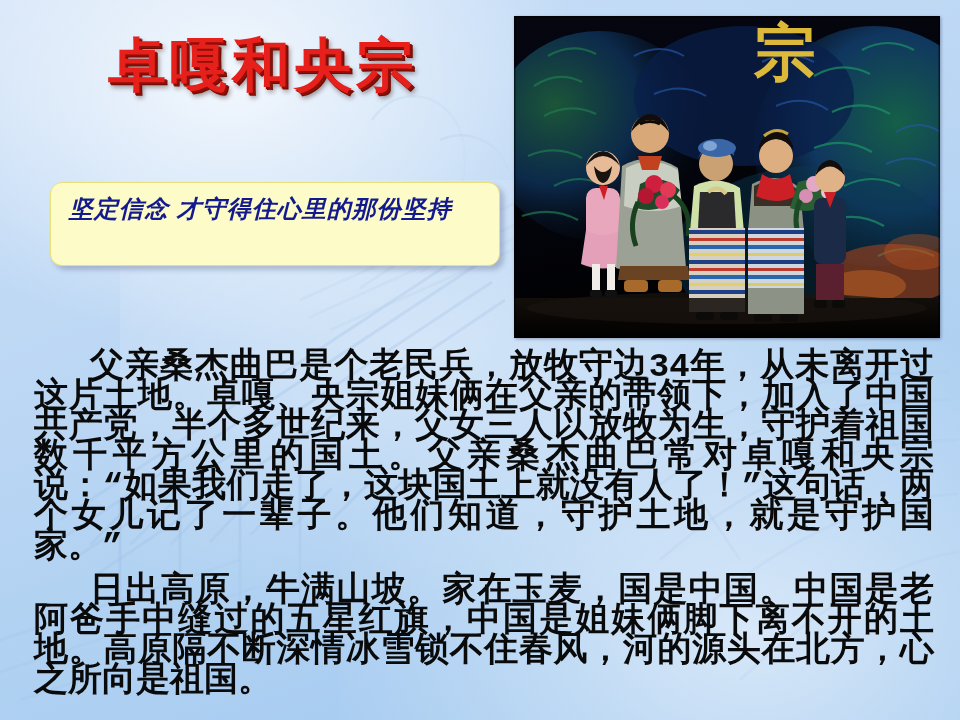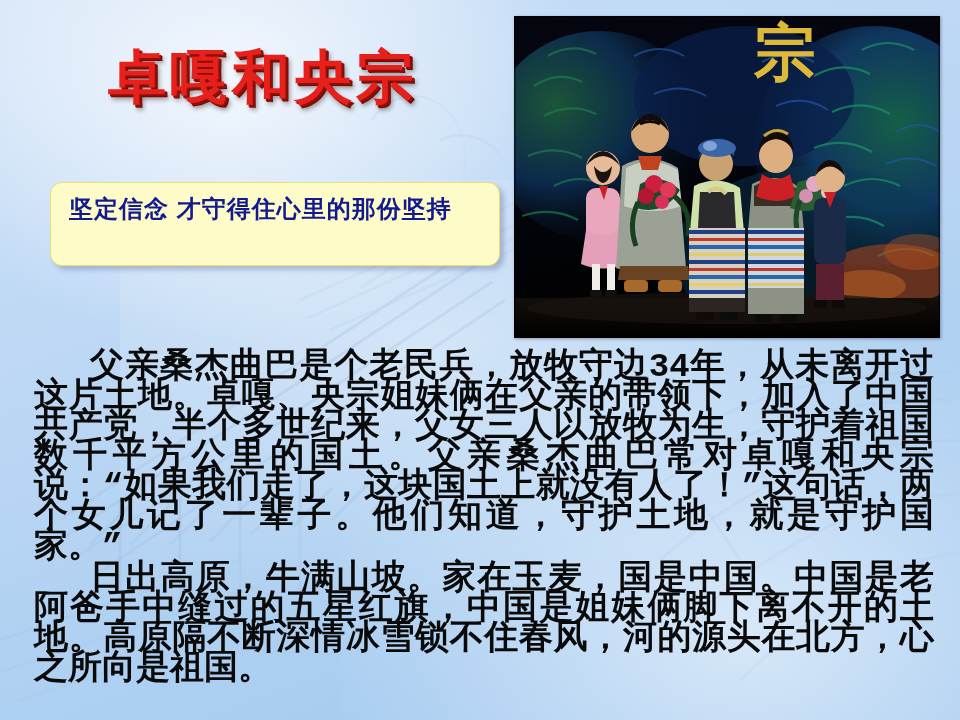--- a/index.html
+++ b/index.html
@@ -54,21 +54,21 @@
     left: 0; top: 0;
     width: 960px; height: 720px;
     opacity: 0.42;
     pointer-events: none;
   }
 
   
   #title {
     position: absolute;
     left: 108px;
-    top: 48px;
+    top: 36px;
     font-size: 58px;
     font-weight: bold;
     letter-spacing: 4px;
     color: #e8201b;
     text-shadow:
        2px 2px 0 #8d1008,
        3px 3px 0 #6e0d06,
        4px 5px 5px rgba(40,10,5,0.45);
     white-space: nowrap;
     line-height: 1;
@@ -80,20 +80,21 @@
     left: 50px;
     top: 182px;
     width: 450px;
     height: 84px;
     background: #fdfbc8;
     border: 1px solid #e8e07a;
     border-radius: 12px;
     box-shadow: 4px 4px 5px rgba(60,70,110,0.28);
     box-sizing: border-box;
     padding: 11px 0 0 18px;
+    font-style: italic;
   }
   .callout-line {
     color: #131a8e;
     font-size: 24px;
     font-weight: bold;
     line-height: 30px;
     letter-spacing: 1px;
     white-space: nowrap;
   }
 
@@ -123,21 +124,21 @@
     letter-spacing: 0px;
     text-align: justify;
     text-justify: inter-character;
     font-family: Liberation Mono, monospace;
   }
   #body-text p {
     margin: 0 0 0 0;
     text-indent: 56px;
   }
   #body-text p.p2 {
-    margin-top: 2px;
+    margin-top: 14px;
   }
 </style>
 </head>
 <body>
 
 <div id="slide">
 
   <div id="wash-tl"></div>
   <div id="wash-br"></div>
   <div id="wash-mid"></div>

